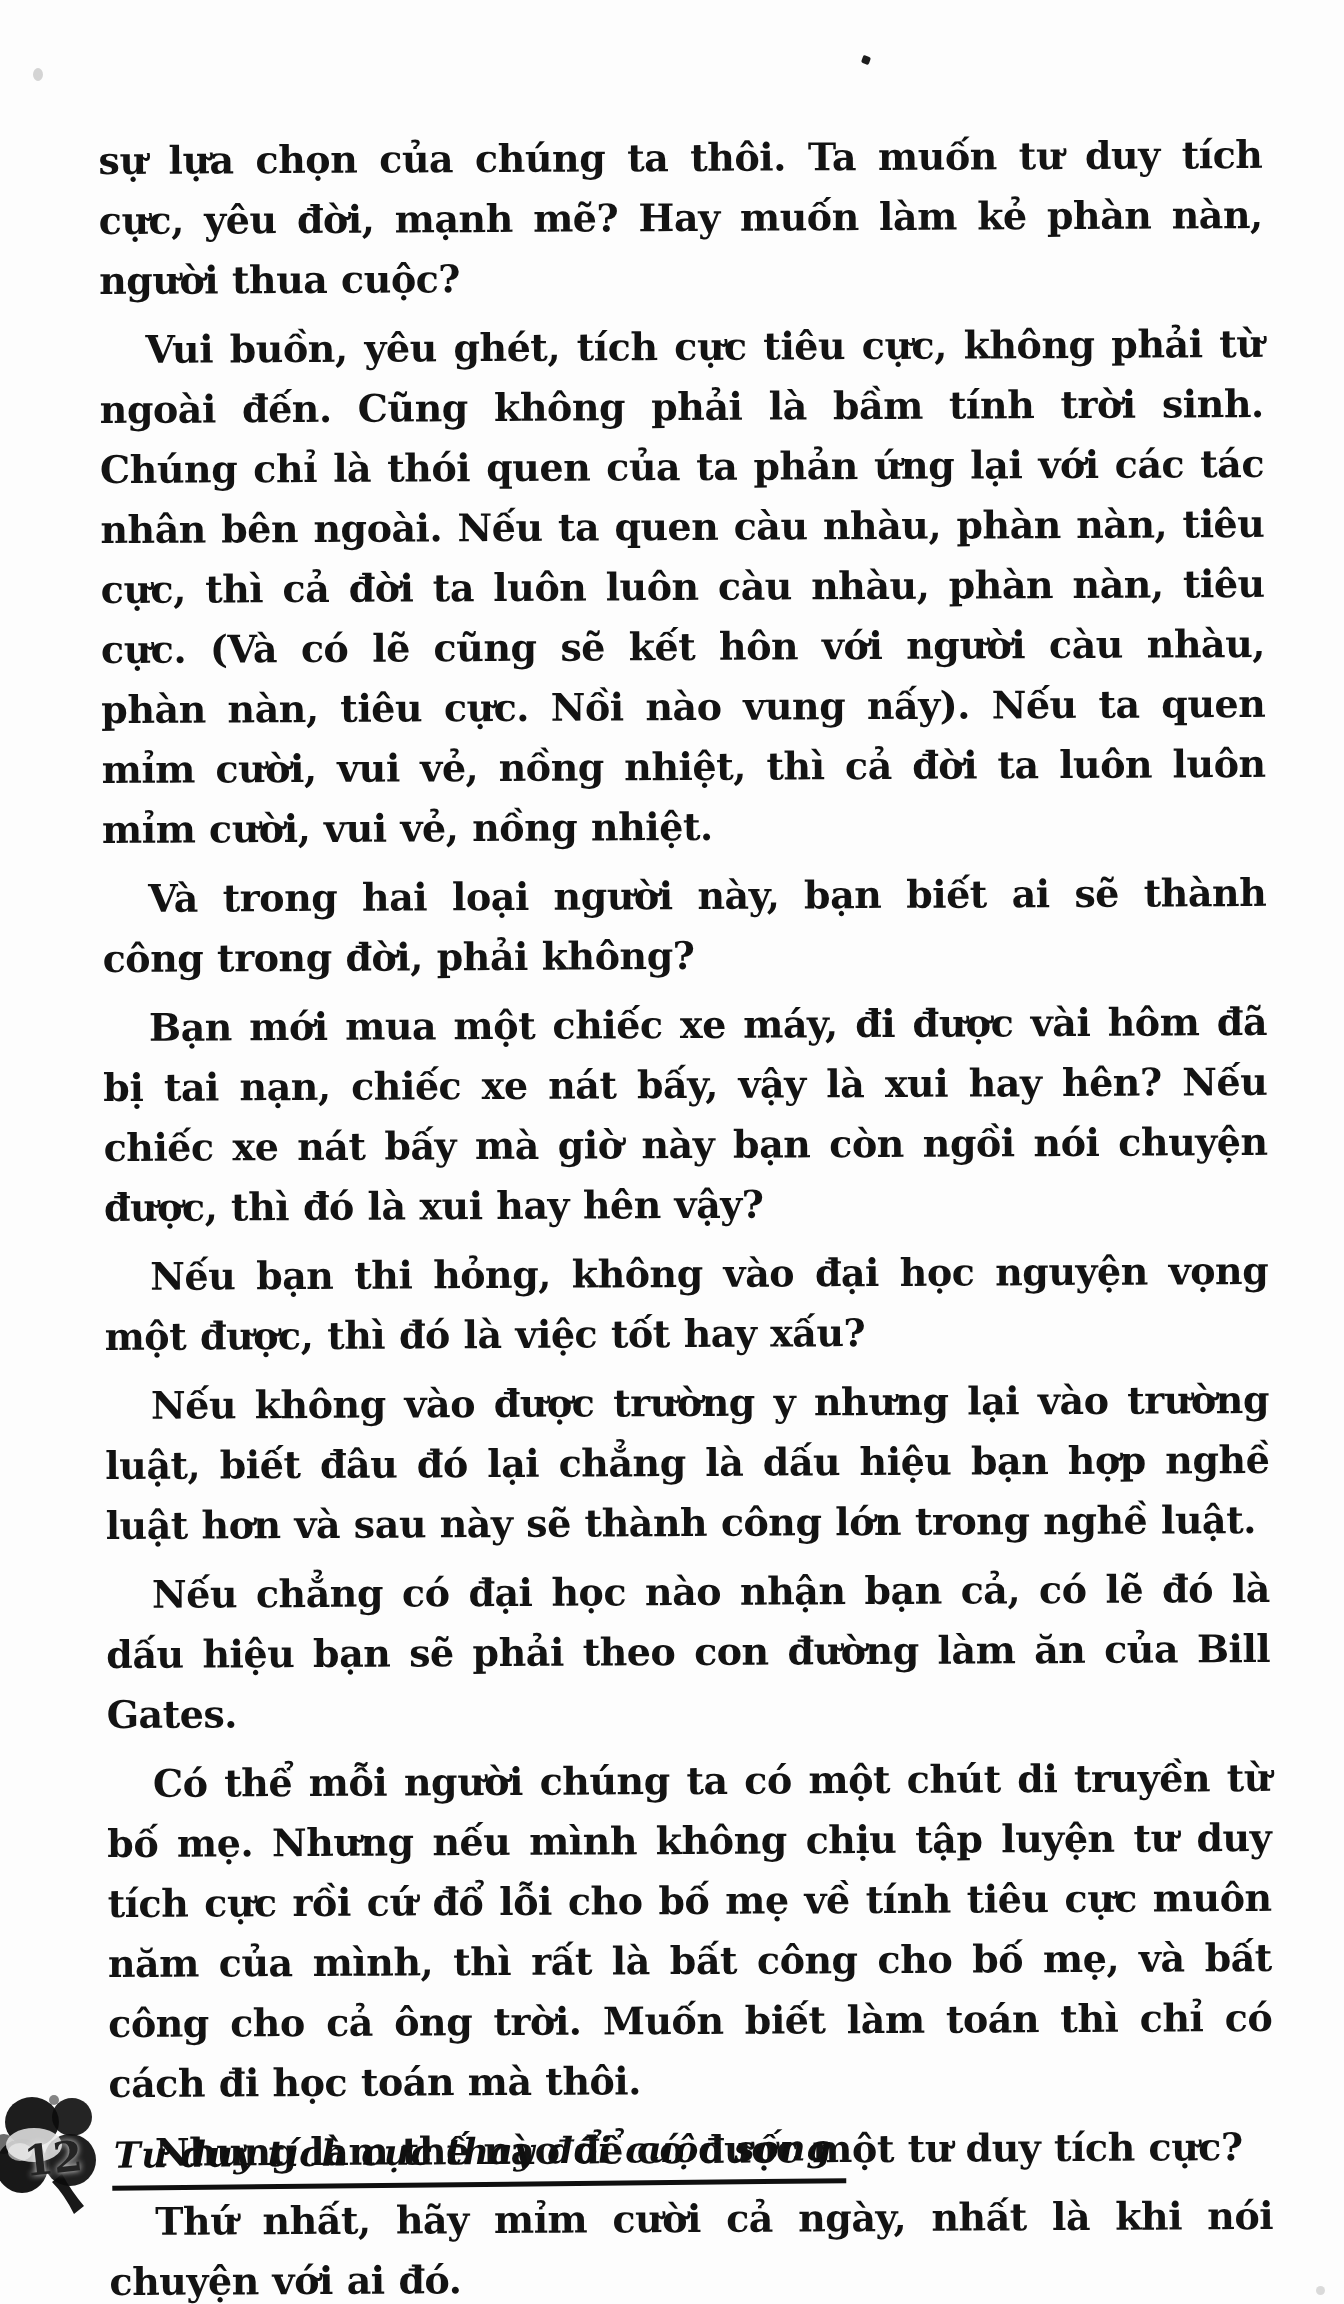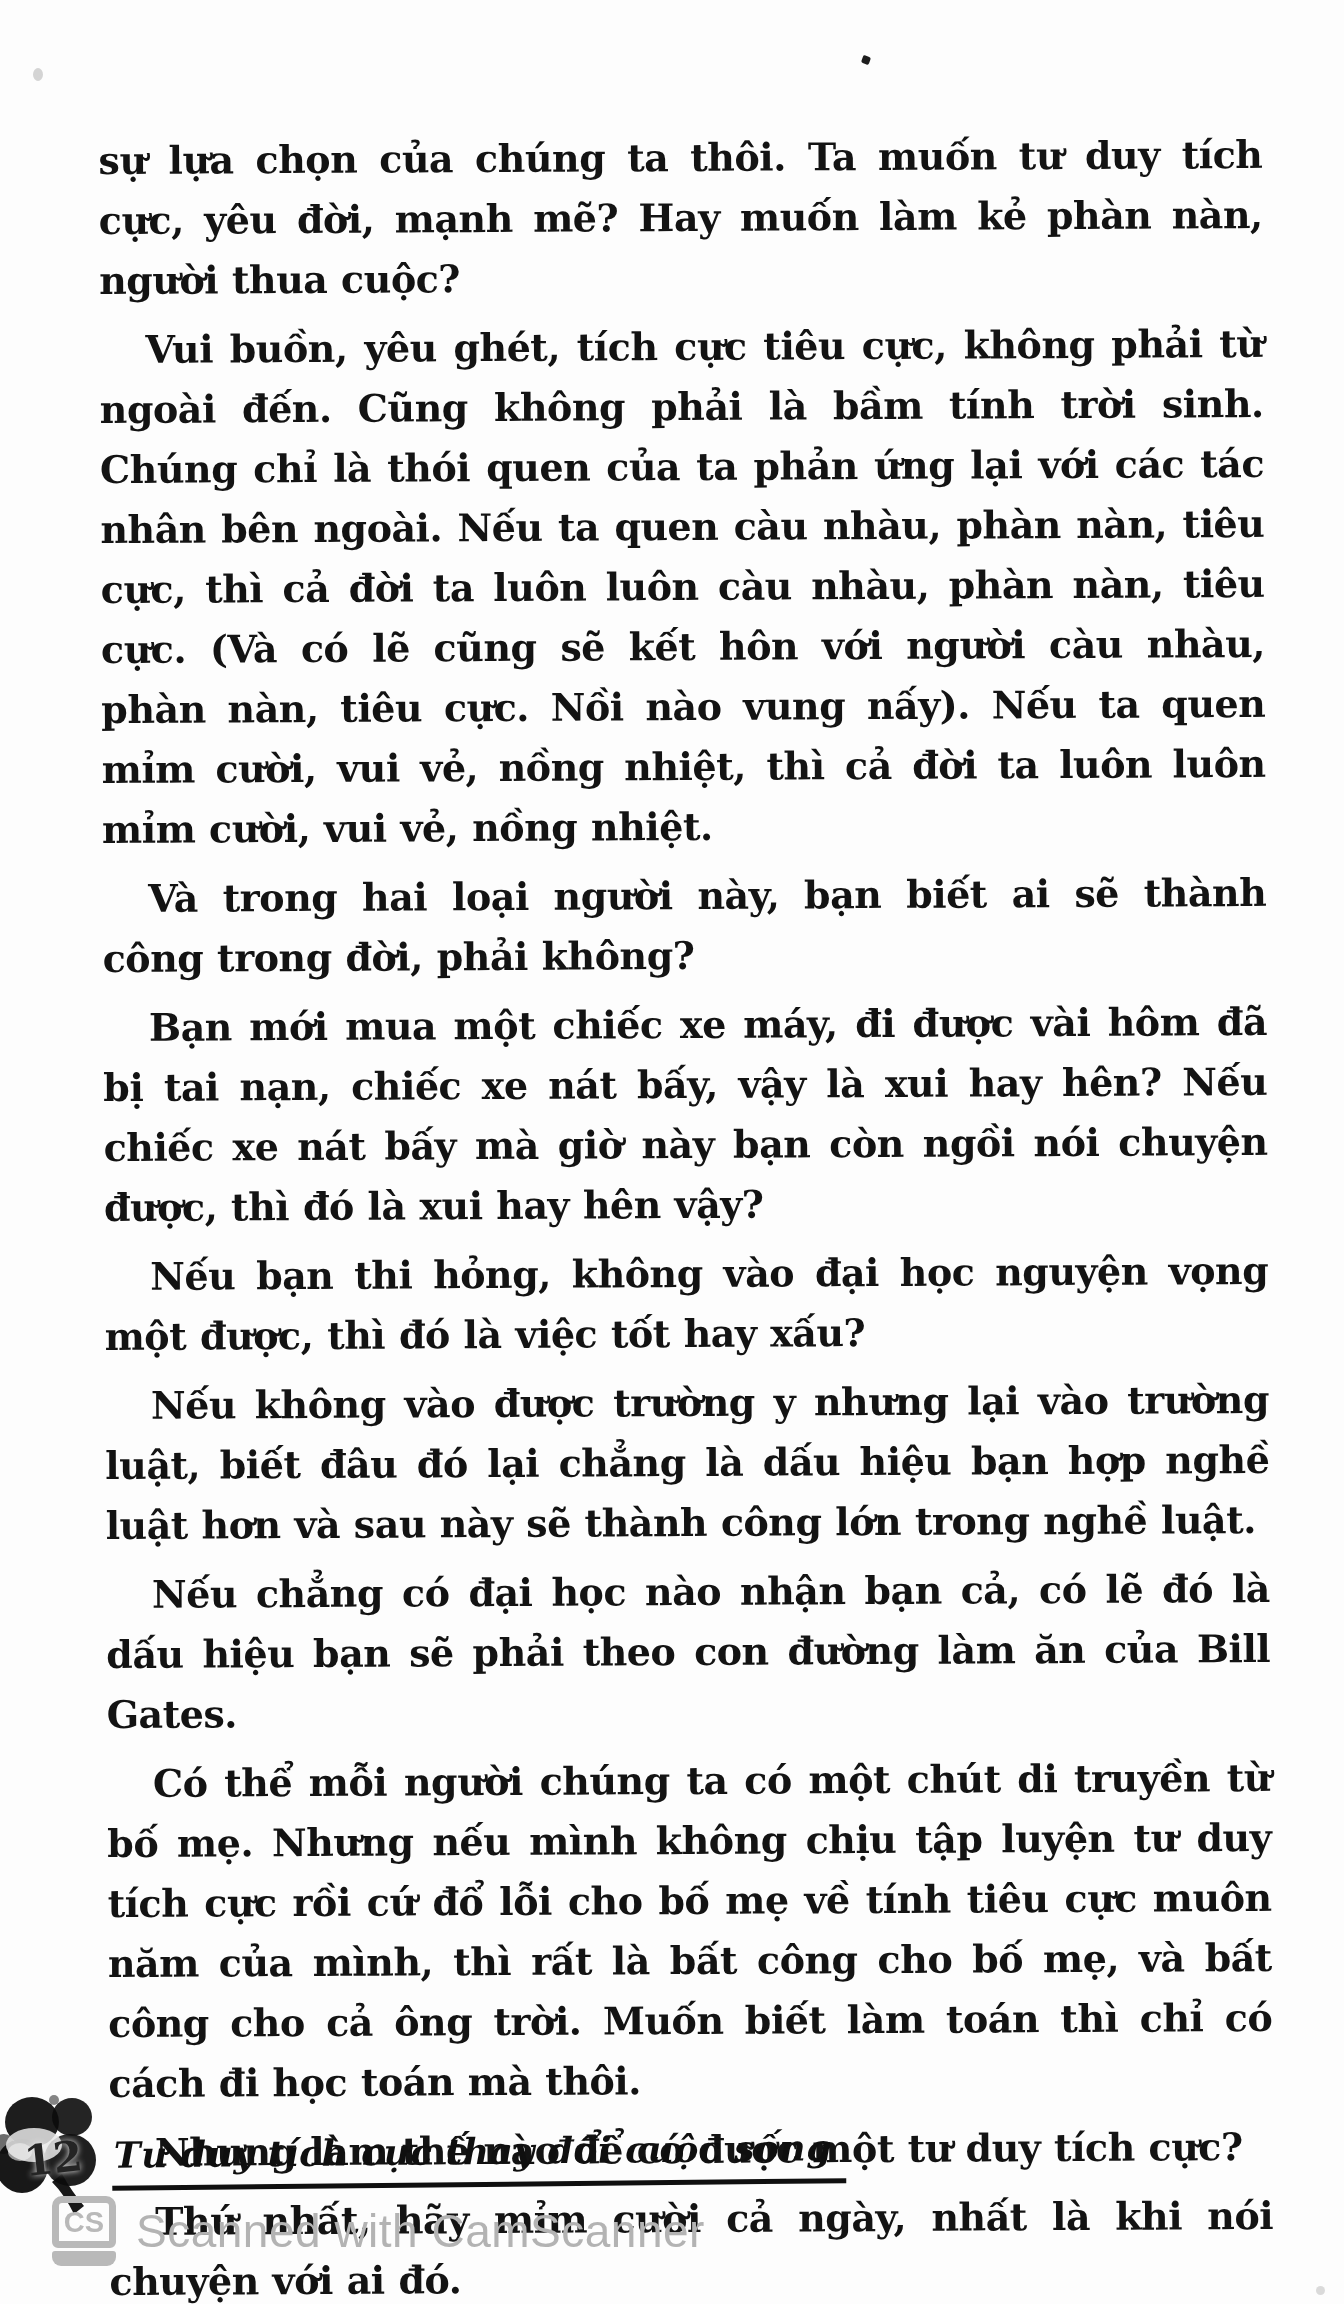--- a/index.html
+++ b/index.html
@@ -109,21 +109,14 @@
       <path d="M72 84 Q82 102 94 116 L84 124 Q74 104 62 92 Z" opacity="0.95"></path>
       <circle cx="14" cy="54" r="10" opacity="0.6"></circle>
       <circle cx="64" cy="10" r="5" opacity="0.5"></circle>
     </g>
     <ellipse cx="44" cy="55" rx="28" ry="17" fill="#e8e8e8" opacity="0.85"></ellipse>
     <ellipse cx="30" cy="62" rx="12" ry="9" fill="#f2f2f2" opacity="0.6"></ellipse>
   </svg>
   <div class="page-number">12</div>
   <div class="book-title">Tư duy tích cực thay đổi cuộc sống</div>
 
-  <div class="watermark">
-    <div class="cs-logo">
-      <div class="cs-box">CS</div>
-      <div class="cs-base"></div>
-    </div>
-    <div class="wm-text">Scanned with CamScanner</div>
-  </div>
 
 </div>
 
 </body></html>

